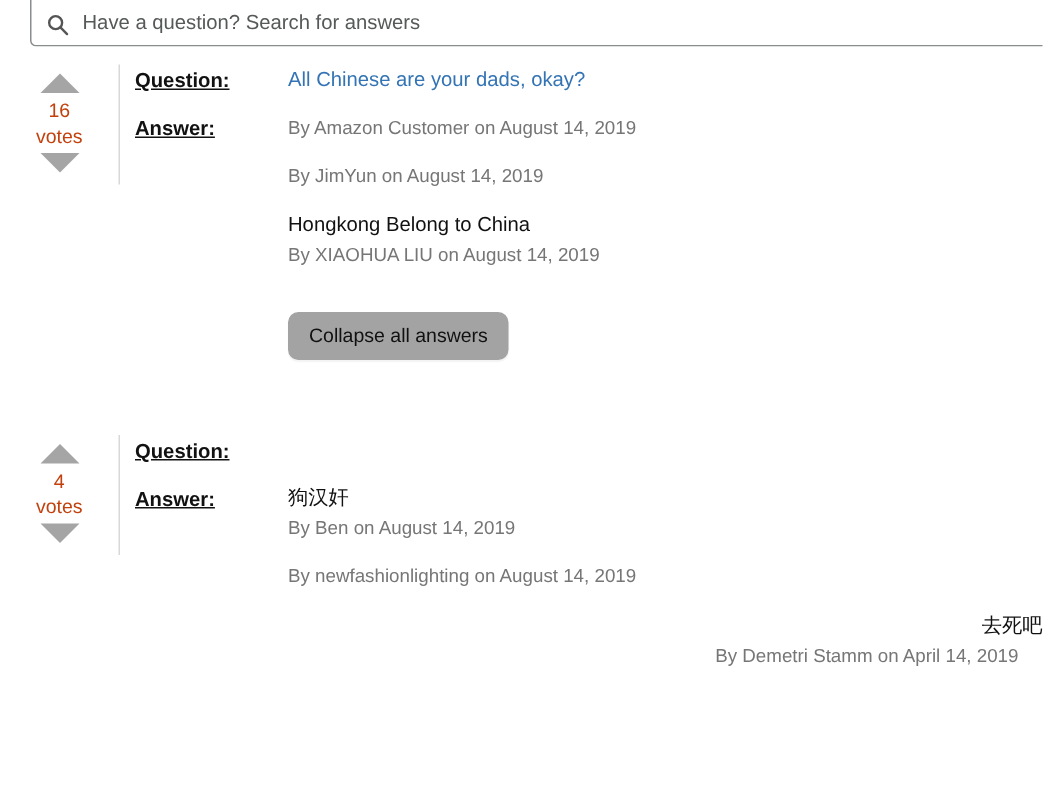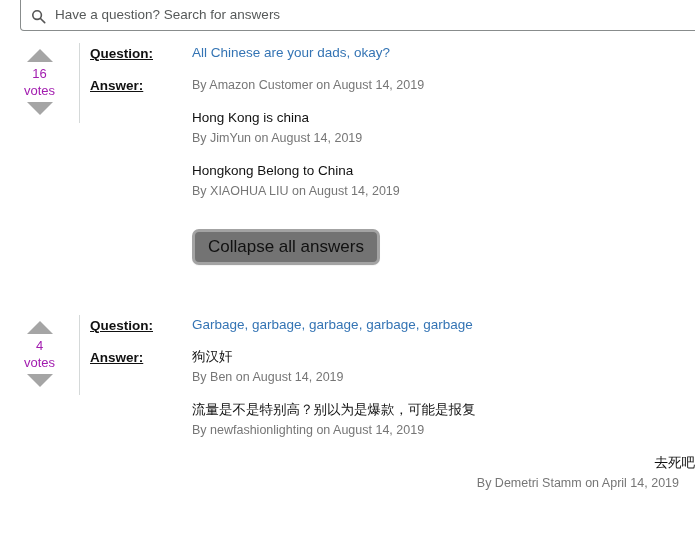--- a/index.html
+++ b/index.html
@@ -88,21 +88,21 @@
     border-bottom: 13px solid #a5a5a5;
     margin-bottom: 3px;
   }
   .vote-arrow.down {
     border-top: 13px solid #a5a5a5;
     margin-top: 3px;
   }
   .vote-count,
   .vote-label {
     font-size: 13px;
-    color: #a21caf;
+    color: #c2410c;
     line-height: 17px;
     text-align: center;
   }
 
   
   .qa-divider {
     width: 1px;
     background: #d5d9d9;
     flex: 0 0 1px;
     margin-top: 12px;
@@ -152,24 +152,24 @@
     color: #767676;
     line-height: 18px;
     margin: 1px 16px 0 0;
   }
 
   .collapse-btn {
     margin-top: 15px;
     margin-left: 0px;
     display: inline-block;
     font-family: "Liberation Sans", "DejaVu Sans", sans-serif;
-    font-size: 17px;
-    color: #111111;
-    background: #737373;
-    border: 3px solid #a3a3a3;
+    font-size: 13px;
+    color: #111111;
+    background: #a3a3a3;
+    border: 1px solid #a3a3a3;
     border-radius: 7px;
     padding: 7px 13px 8px 13px;
     cursor: pointer;
     line-height: 15px;
     box-shadow: 0 1px 1px rgba(0,0,0,.05);
   }
 
   .block-gap { height: 38px; }
 </style>
 </head>
@@ -202,21 +202,20 @@
           <a class="question-link">All Chinese are your dads, okay?</a>
         </div>
       </div>
       <div class="qa-row" style="margin-top:12px;">
         <div class="qa-label">Answer:</div>
         <div class="qa-main">
           <div class="answer-item">
             <p class="answer-byline">By Amazon Customer on August 14, 2019</p>
           </div>
           <div class="answer-item">
-            <p class="answer-text">Hong Kong is china</p>
             <p class="answer-byline">By JimYun on August 14, 2019</p>
           </div>
           <div class="answer-item">
             <p class="answer-text">Hongkong Belong to China</p>
             <p class="answer-byline">By XIAOHUA LIU on August 14, 2019</p>
           </div>
           <button class="collapse-btn">Collapse all answers</button>
         </div>
       </div>
     </div>
@@ -228,33 +227,29 @@
     <div class="vote-col">
       <div class="vote-arrow up"></div>
       <div class="vote-count">4</div>
       <div class="vote-label">votes</div>
       <div class="vote-arrow down"></div>
     </div>
     <div class="qa-divider"></div>
     <div class="qa-content">
       <div class="qa-row">
         <div class="qa-label">Question:</div>
-        <div class="qa-main">
-          <a class="question-link">Garbage, garbage, garbage, garbage, garbage</a>
-        </div>
       </div>
       <div class="qa-row" style="margin-top:12px;">
         <div class="qa-label">Answer:</div>
         <div class="qa-main">
           <div class="answer-item">
             <p class="answer-text">狗汉奸</p>
             <p class="answer-byline">By Ben on August 14, 2019</p>
           </div>
           <div class="answer-item">
-            <p class="answer-text">流量是不是特别高？别以为是爆款，可能是报复</p>
             <p class="answer-byline">By newfashionlighting on August 14, 2019</p>
           </div>
           <div class="answer-item">
             <p class="answer-text">去死吧</p>
             <p class="answer-byline">By Demetri Stamm on April 14, 2019</p>
           </div>
 
         </div>
       </div>
     </div>

